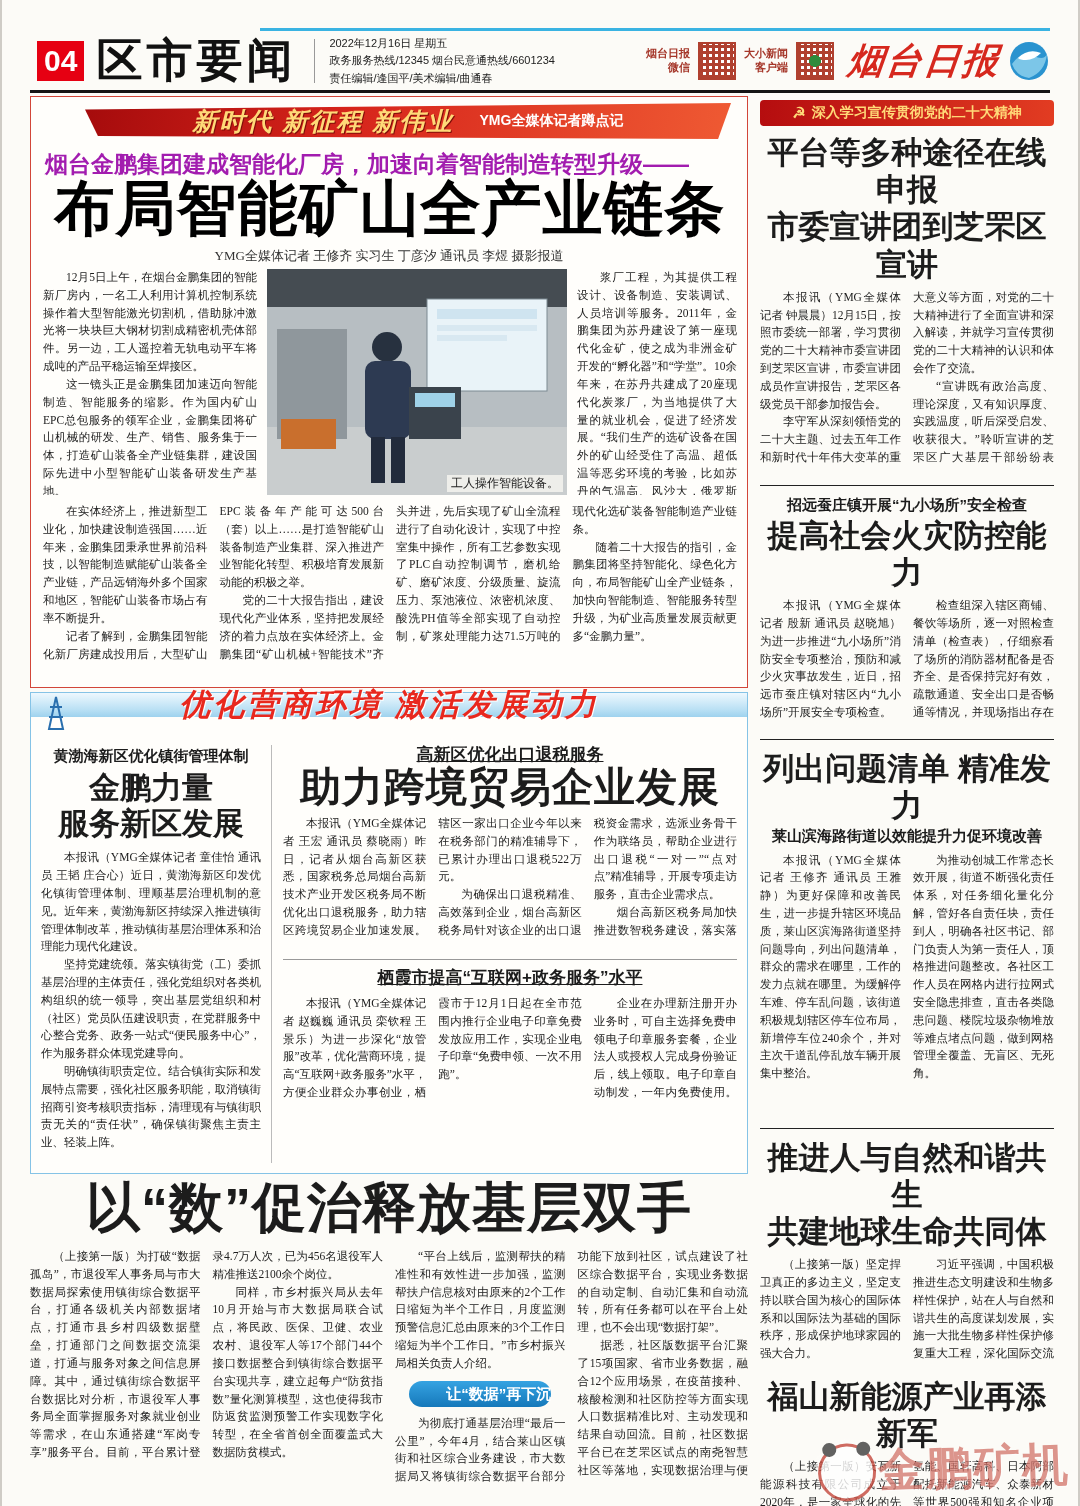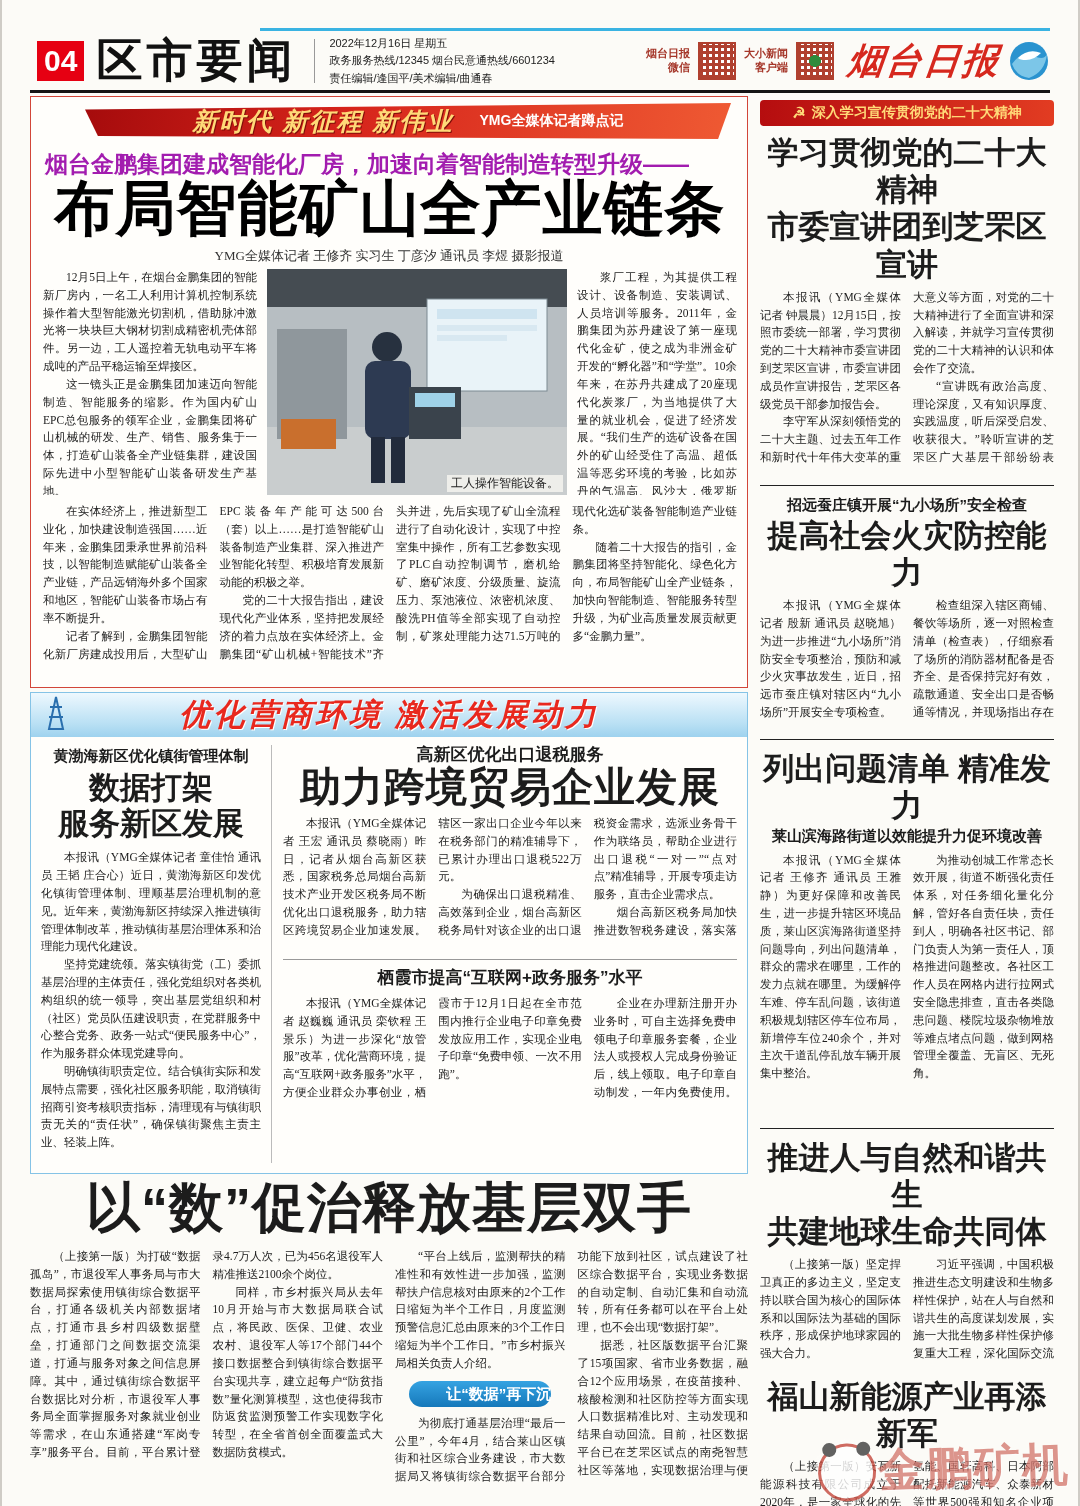--- a/index.html
+++ b/index.html
@@ -46,32 +46,32 @@
   .m-colR{flex:1;overflow:hidden;}
   .caption{position:absolute;right:4px;bottom:3px;font:12px "Liberation Sans",sans-serif;color:#222;
            background:rgba(242,242,238,.88);padding:0 4px;}
   .m-row2{position:absolute;left:12px;top:406px;width:694px;height:176px;
           column-count:4;column-gap:12px;overflow:hidden;}
   .bodytxt{font-size:11.5px;line-height:1.55;text-align:justify;}
   .bodytxt p{margin:0;text-indent:2em;}
   
   .mid{position:absolute;left:28px;top:692px;width:718px;height:482px;border:1px solid #85c3e6;
        box-sizing:border-box;background:#fffefb;}
-  .mid-banner{position:absolute;left:0;top:0;width:100%;height:44px;
+  .mid-banner{position:absolute;left:0;top:0;width:100%;height:24px;
        background:linear-gradient(#eef8fe,#b9e0f4 70%,#9ed2ee);display:flex;align-items:center;justify-content:center;}
   .mid-banner .txt{font:italic bold 31px "Liberation Sans",sans-serif;color:#e8281e;
        letter-spacing:3px;text-shadow:1px 1px 0 #fff;}
   .mid-banner svg{position:absolute;left:6px;top:2px;}
   .mid-left{position:absolute;left:10px;top:52px;width:220px;bottom:8px;overflow:hidden;}
   .mid-left .kicker{font:bold 15px "Liberation Sans",sans-serif;text-align:center;margin:2px 0 4px;}
   .mid-left .t{font:bold 31px/1.15 "Liberation Sans",sans-serif;text-align:center;}
   .mid-left .bodytxt{margin-top:8px;}
   .vrule{position:absolute;left:240px;top:52px;bottom:10px;width:1px;background:#bbb;}
   .mid-main{position:absolute;left:252px;top:50px;right:10px;bottom:8px;}
-  .mc .kicker{font:bold 17px "Liberation Sans",sans-serif;text-align:center;}
+  .mc .kicker{font:bold 17px "Liberation Sans",sans-serif;text-align:center;text-decoration:underline;}
   .mc .t{font:bold 41px/1.05 "Liberation Sans",sans-serif;text-align:center;letter-spacing:1px;}
   .mc-body{column-count:3;column-gap:12px;height:136px;overflow:hidden;margin-top:6px;}
   .mid-hr{border:none;border-top:1px solid #999;margin:8px 0 6px;}
   .qx-body{column-count:3;column-gap:12px;height:118px;overflow:hidden;margin-top:6px;}
   
   .bottom{position:absolute;left:28px;top:1180px;width:718px;height:322px;}
   .b-title{font:bold 54px/1 "Liberation Sans",sans-serif;text-align:center;letter-spacing:1px;}
   .b-body{margin-top:14px;column-count:4;column-gap:12px;height:246px;overflow:hidden;}
   .pill{display:block;width:142px;margin:8px auto;background:linear-gradient(#36a3e2,#1578ba);
         color:#fff;border-radius:15px;text-align:right;font:bold 15px/26px "Liberation Sans",sans-serif;
@@ -187,21 +187,21 @@
       <svg width="38" height="38" viewBox="0 0 38 38">
         <path d="M19 2 L26 34 L12 34 Z" fill="none" stroke="#2a6fae" stroke-width="2"></path>
         <line x1="13" y1="12" x2="25" y2="12" stroke="#2a6fae" stroke-width="2"></line>
         <line x1="12" y1="22" x2="26" y2="22" stroke="#2a6fae" stroke-width="2"></line>
       </svg>
       <span class="txt">优化营商环境 激活发展动力</span>
     </div>
 
     <div class="mid-left">
       <div class="kicker">黄渤海新区优化镇街管理体制</div>
-      <div class="t">数据打架</div>
+      <div class="t">金鹏力量</div>
       <div class="t">服务新区发展</div>
       <div class="bodytxt" style="height:300px;overflow:hidden;">
           <p>本报讯（YMG全媒体记者 童佳怡 通讯员 王韬 庄合心）近日，黄渤海新区印发优化镇街管理体制、理顺基层治理机制的意见。近年来，黄渤海新区持续深入推进镇街管理体制改革，推动镇街基层治理体系和治理能力现代化建设。</p>
           <p>坚持党建统领。落实镇街党（工）委抓基层治理的主体责任，强化党组织对各类机构组织的统一领导，突出基层党组织和村（社区）党员队伍建设职责，在党群服务中心整合党务、政务一站式“便民服务中心”，作为服务群众体现党建导向。</p>
           <p>明确镇街职责定位。结合镇街实际和发展特点需要，强化社区服务职能，取消镇街招商引资考核职责指标，清理现有与镇街职责无关的“责任状”，确保镇街聚焦主责主业、轻装上阵。</p>
         </div>
     </div>
     <div class="vrule"></div>
 
     <div class="mid-main">
@@ -235,21 +235,21 @@
   </div>
 
   <div class="rcol">
 
     <div class="r-banner">
       <span class="r-emblem">☭</span>
       <span>深入学习宣传贯彻党的二十大精神</span>
     </div>
     <div>
       <div class="r-t2">
-        <div>学习贯彻党的二十大精神</div>
+        <div>平台等多种途径在线申报</div>
         <div>市委宣讲团到芝罘区宣讲</div>
       </div>
       <div class="r-body bodytxt" style="height:186px;">
           <p>本报讯（YMG全媒体记者 钟晨晨）12月15日，按照市委统一部署，学习贯彻党的二十大精神市委宣讲团到芝罘区宣讲，市委宣讲团成员作宣讲报告，芝罘区各级党员干部参加报告会。</p>
           <p>李守军从深刻领悟党的二十大主题、过去五年工作和新时代十年伟大变革的重大意义等方面，对党的二十大精神进行了全面宣讲和深入解读，并就学习宣传贯彻党的二十大精神的认识和体会作了交流。</p>
           <p>“宣讲既有政治高度、理论深度，又有知识厚度、实践温度，听后深受启发、收获很大。”聆听宣讲的芝罘区广大基层干部纷纷表示，将在“学深悟透、入脑入心”上狠下功夫，把学习宣传贯彻党的二十大精神作为首要政治任务，一体学习领会、整体把握精神实质，切实把思想和行动统一到党的二十大精神上来。</p>
         </div>
     </div>
     <hr class="r-hr">
 

